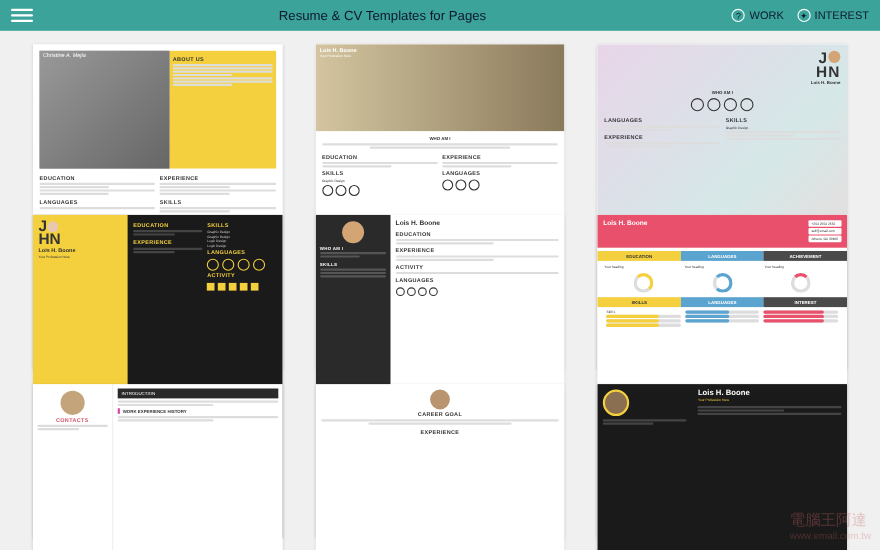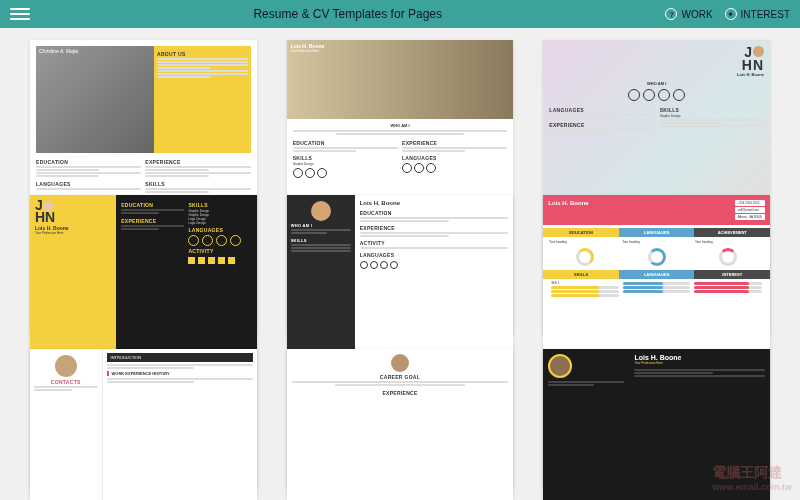--- a/index.html
+++ b/index.html
@@ -112,21 +112,21 @@
 .c8-hdr{text-align:center}
 .c8-av{width:18px;height:18px;border-radius:50%;background:#b89470;margin:0 auto 2px}
 
 .c9{background:#1a1a1a;color:#fff}
 .c9-l{width:38%;padding:5px}
 .c9-av{width:24px;height:24px;border-radius:50%;background:#8a7050;border:2px solid #f4d03f;margin-bottom:3px}
 .c9-r{flex:1;padding:5px}
 .c9-nm{font-size:7px;font-weight:bold}
 .c9-r .line{background:#444}
 
-.watermark{position:absolute;right:8px;bottom:8px;font-size:14px;color:rgba(200,100,100,0.35);font-weight:bold;pointer-events:none}
+.watermark{position:absolute;right:8px;bottom:8px;font-size:14px;color:rgba(200,100,100,0.35);font-weight:normal;pointer-events:none}
 .watermark .url{display:block;font-size:9px;color:rgba(200,100,100,0.3)}
 </style>
 </head>
 <body>
 
 <div class="header">
   <div class="menu-btn">
       <span></span>
       <span></span>
       <span></span>

